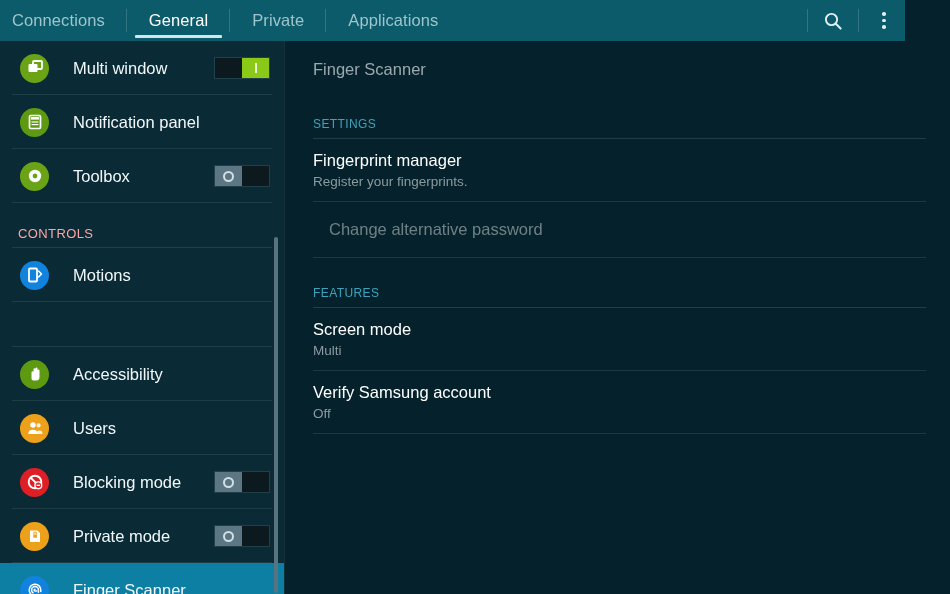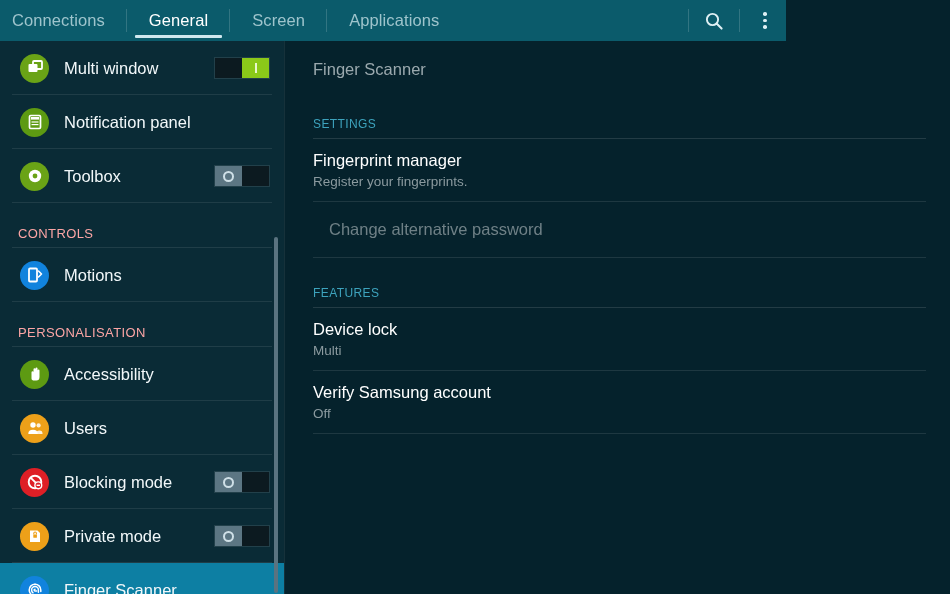--- a/index.html
+++ b/index.html
@@ -6,21 +6,21 @@
   html, body {
     width: 950px; height: 594px;
     background: #05202b;
     font-family: "Liberation Sans", sans-serif;
     overflow: hidden;
   }
   #app { position: relative; width: 950px; height: 594px; background: #05222c; }
 
   
   .actionbar {
-    position: absolute; left: 0; top: 0; width: 786px; height: 41px;
+    position: absolute; left: 0; top: 0; width: 905px; height: 41px;
     background: #0b5b6b;
     display: flex; align-items: stretch;
   }
   .tabs { display: flex; align-items: stretch; height: 41px; }
   .tab {
     position: relative;
     display: flex; align-items: center; justify-content: center;
     padding: 0 22px; height: 41px;
     font-size: 16.5px; color: #9ec4cc; white-space: nowrap;
     letter-spacing: .1px;
@@ -58,21 +58,21 @@
   .sb-row {
     position: relative; height: 54px; display: flex; align-items: center;
     padding-left: 20px;
   }
   .sb-row .hr {
     position: absolute; left: 12px; right: 12px; bottom: 0; height: 1px;
     background: rgba(255,255,255,.085);
   }
   .sb-row.selected { background: #0d7fa3; }
   .sb-label {
-    font-size: 16.5px; color: #f2f8fa; margin-left: 15px; white-space: nowrap;
+    font-size: 16.5px; color: #f2f8fa; margin-left: 24px; white-space: nowrap;
   }
   .sb-icon {
     width: 29px; height: 29px; border-radius: 50%;
     display: flex; align-items: center; justify-content: center;
     flex: 0 0 29px;
   }
   .sb-section {
     position: relative; height: 45px; padding-left: 18px;
     display: flex; align-items: flex-end;
   }
@@ -147,21 +147,21 @@
         <div class="tab first">
           <span>Connections</span>
           <span class="sep"></span>
         </div>
         <div class="tab active">
           <span>General</span>
           <span class="sep"></span>
           <span class="underline"></span>
         </div>
         <div class="tab">
-          <span>Screen</span>
+          <span>Private</span>
           <span class="sep"></span>
         </div>
         <div class="tab">
           <span>Applications</span>
         </div>
       </div>
     <div class="actionbar-right">
       <div class="ab-divider"></div>
       <div class="ab-btn">
         <svg class="search-glyph" width="20" height="20" viewBox="0 0 20 20">
@@ -234,21 +234,20 @@
           <span class="sb-icon" style="background:#1183dd">
             <svg width="22" height="22" viewBox="0 0 22 22">
               <rect x="5" y="4.5" width="8" height="13" rx="1" fill="none" stroke="#ffffff" stroke-width="1.8"></rect>
               <path d="M14.5 7 L17.5 10 L14.5 13" fill="none" stroke="#ffffff" stroke-width="1.6" stroke-linecap="round" stroke-linejoin="round"></path>
             </svg>
           </span>
           <span class="sb-label">Motions</span>
           <span class="hr"></span>
         </div>
         <div class="sb-section">
-          <span class="txt">PERSONALISATION</span>
           <span class="hr"></span>
         </div>
         <div class="sb-row">
           <span class="sb-icon" style="background:#5d9a12">
             <svg width="22" height="22" viewBox="0 0 22 22">
               <path d="M7.5 15.5 L7.5 9.2 q0-1 1-1 t1 1 L9.5 11 L9.5 6.2 q0-1 1-1 t1 1 L11.5 11 L11.5 5.6 q0-1 1-1 t1 1 L13.5 11.2 L13.5 7.6 q0-1 1-1 t1 1 L15.5 14 q0 3.5-3.2 3.5 L10.5 17.5 q-3 0-3-2 z" fill="#ffffff"></path>
             </svg>
           </span>
           <span class="sb-label">Accessibility</span>
           <span class="hr"></span>
@@ -330,21 +329,21 @@
           </div>
           <div class="c-item disabled">
             <div class="t">Change alternative password</div>
             <div class="hr-b"></div>
           </div>
         </div>
         <div class="c-section">
           <div class="label">FEATURES</div>
           <div class="hr"></div>
           <div class="c-item">
-            <div class="t">Device lock</div>
+            <div class="t">Screen mode</div>
             <div class="s">Multi</div>
             <div class="hr-b"></div>
           </div>
           <div class="c-item">
             <div class="t">Verify Samsung account</div>
             <div class="s">Off</div>
             <div class="hr-b"></div>
           </div>
         </div>
       </div>

